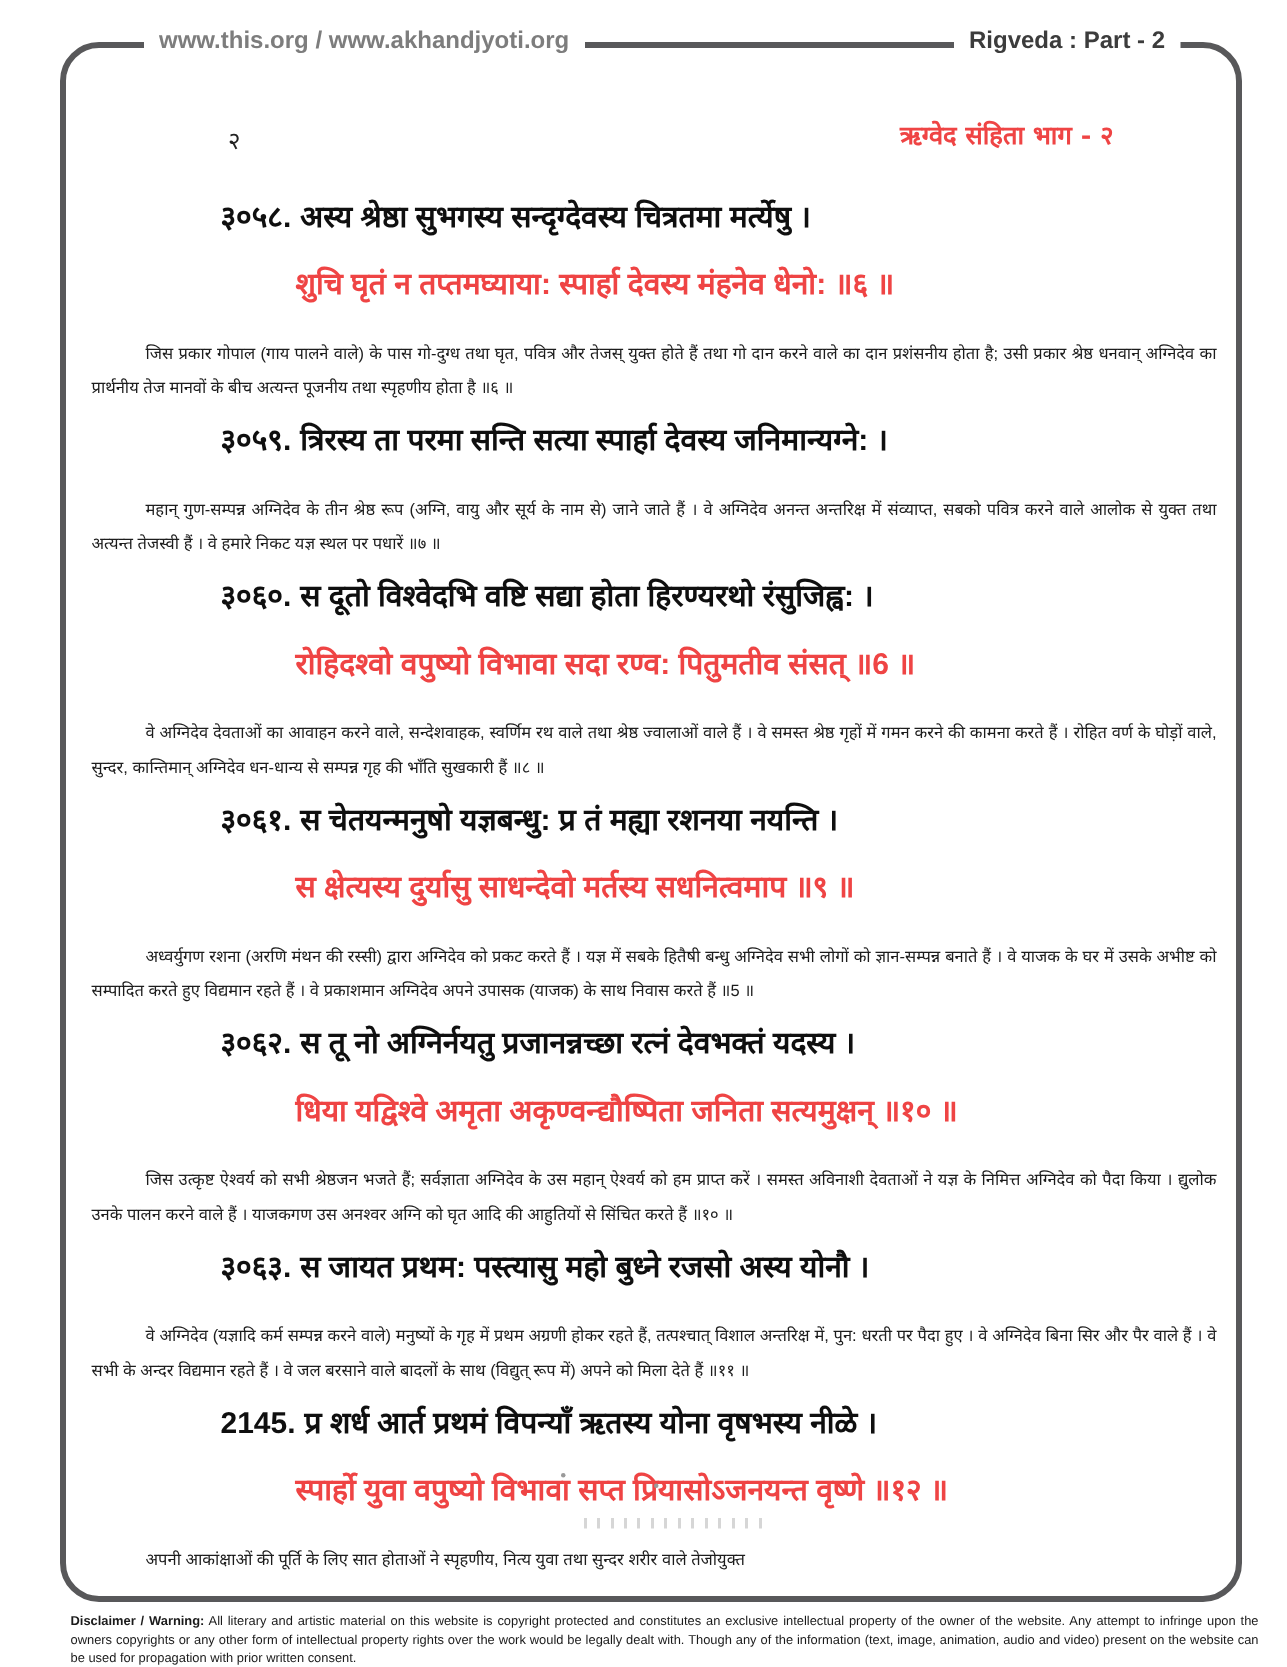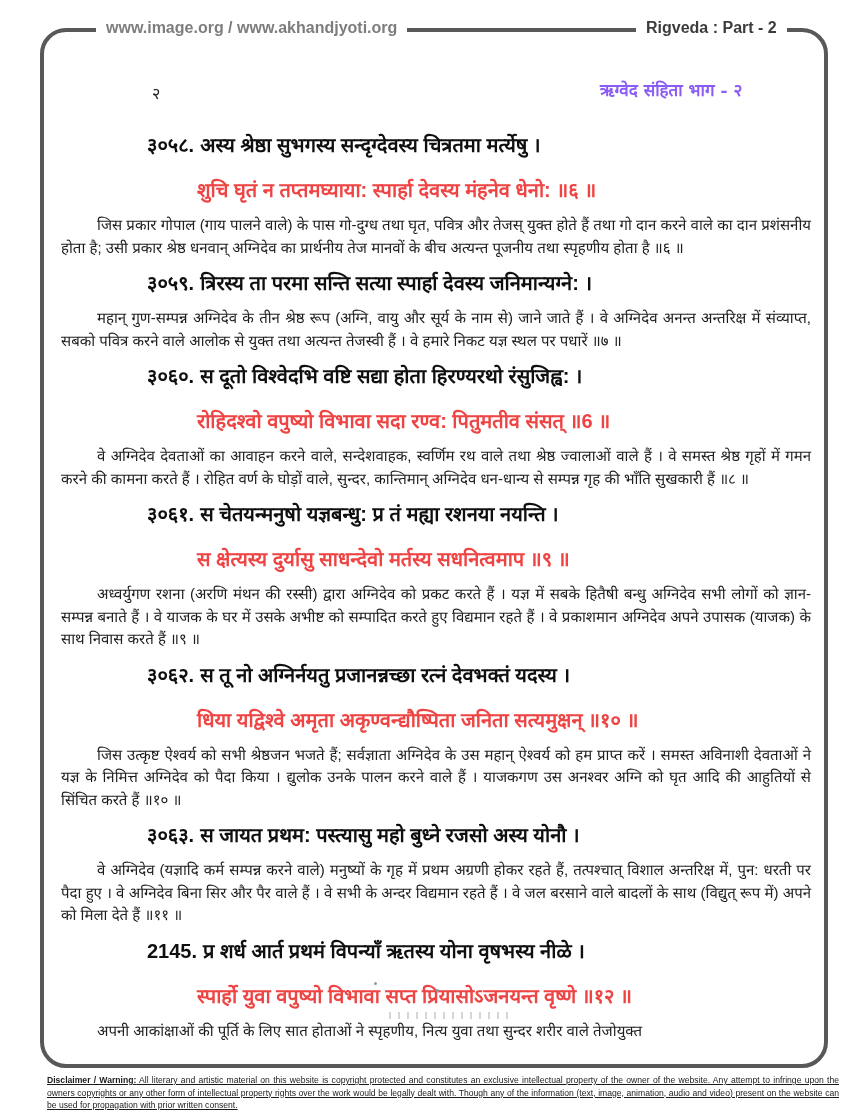--- a/index.html
+++ b/index.html
@@ -39,21 +39,21 @@
     font-size:16px;
     font-family:"DejaVu Serif",serif;
     color:#222;
   }
   .page-title{
     position:absolute;
     left:556px;top:46px;
     font-size:17px;
     font-weight:bold;
     font-family:"DejaVu Serif",serif;
-    color:#8b5cf6;
+    color:#ef4444;
     white-space:nowrap;
   }
 
   
   .content{
     position:absolute;
     left:17px;top:100px;
     width:750px;
     font-family:Liberation Sans, sans-serif;
     color:#161616;
@@ -71,22 +71,22 @@
   .shloka-line2{
     padding-left:136px;
     font-size:20px;
     font-weight:bold;
     line-height:27px;
     margin-top:18px;
     color:#ef4444;
     white-space:nowrap;
   }
   .commentary{
-    margin-top:10px;
-    font-size:15px;
+    margin-top:21px;
+    font-size:11px;
     line-height:22.5px;
     text-align:justify;
     text-indent:36px;
     color:#1c1c1c;
   }
 
   
   .scan-artifact{
     position:absolute;
     left:345px;top:980px;
@@ -101,29 +101,28 @@
 
   
   .disclaimer{
     position:absolute;
     left:47px;top:1074px;
     width:792px;
     font-size:8.6px;
     line-height:12.5px;
     text-align:justify;
     color:#1a1a1a;
-    text-decoration:underline;
   }
   .disclaimer b{ font-weight:bold; }
 </style>
 </head>
 <body>
 
 <div class="frame">
-  <div class="frame-label left">www.image.org / www.akhandjyoti.org</div>
+  <div class="frame-label left">www.this.org / www.akhandjyoti.org</div>
   <div class="frame-label right">Rigveda : Part - 2</div>
 
   <div class="page-number">२</div>
   <div class="page-title">ऋग्वेद संहिता भाग - २</div>
 
   <div class="content">
 
     <div class="verse-block">
       <div class="shloka-line1"><span class="shloka-num">३०५८.</span><span>अस्य श्रेष्ठा सुभगस्य सन्दृग्देवस्य चित्रतमा मर्त्येषु ।</span></div>
       <div class="shloka-line2">शुचि घृतं  न तप्तमघ्याया: स्पार्हा  देवस्य मंहनेव धेनो: ॥६ ॥</div>
@@ -137,21 +136,21 @@
 
     <div class="verse-block">
       <div class="shloka-line1"><span class="shloka-num">३०६०.</span><span>स दूतो विश्वेदभि वष्टि  सद्या होता हिरण्यरथो रंसुजिह्व: ।</span></div>
       <div class="shloka-line2">रोहिदश्वो वपुष्यो विभावा सदा रण्व: पितुमतीव संसत् ॥6 ॥</div>
       <div class="commentary">वे अग्निदेव देवताओं का आवाहन करने वाले, सन्देशवाहक, स्वर्णिम रथ वाले तथा श्रेष्ठ ज्वालाओं वाले हैं । वे समस्त श्रेष्ठ गृहों में गमन करने की कामना करते हैं । रोहित वर्ण के घोड़ों वाले, सुन्दर, कान्तिमान् अग्निदेव धन-धान्य से सम्पन्न गृह की भाँति सुखकारी हैं ॥८ ॥</div>
     </div>
 
     <div class="verse-block">
       <div class="shloka-line1"><span class="shloka-num">३०६१.</span><span>स चेतयन्मनुषो यज्ञबन्धु: प्र तं मह्या रशनया नयन्ति ।</span></div>
       <div class="shloka-line2">स क्षेत्यस्य दुर्यासु साधन्देवो मर्तस्य सधनित्वमाप ॥९ ॥</div>
-      <div class="commentary">अध्वर्युगण रशना (अरणि मंथन की रस्सी) द्वारा अग्निदेव को प्रकट करते हैं । यज्ञ में सबके हितैषी बन्धु अग्निदेव सभी लोगों को ज्ञान-सम्पन्न बनाते हैं । वे याजक के घर में उसके अभीष्ट को सम्पादित करते हुए विद्यमान रहते हैं । वे प्रकाशमान अग्निदेव अपने उपासक (याजक) के साथ निवास करते हैं ॥९ ॥</div>
+      <div class="commentary">अध्वर्युगण रशना (अरणि मंथन की रस्सी) द्वारा अग्निदेव को प्रकट करते हैं । यज्ञ में सबके हितैषी बन्धु अग्निदेव सभी लोगों को ज्ञान-सम्पन्न बनाते हैं । वे याजक के घर में उसके अभीष्ट को सम्पादित करते हुए विद्यमान रहते हैं । वे प्रकाशमान अग्निदेव अपने उपासक (याजक) के साथ निवास करते हैं ॥5 ॥</div>
     </div>
 
     <div class="verse-block">
       <div class="shloka-line1"><span class="shloka-num">३०६२.</span><span>स तू नो अग्निर्नयतु प्रजानन्नच्छा रत्नं देवभक्तं यदस्य ।</span></div>
       <div class="shloka-line2">धिया यद्विश्वे अमृता  अकृण्वन्द्यौष्पिता जनिता सत्यमुक्षन् ॥१० ॥</div>
       <div class="commentary">जिस उत्कृष्ट ऐश्वर्य को सभी श्रेष्ठजन भजते हैं; सर्वज्ञाता अग्निदेव के उस महान् ऐश्वर्य को हम प्राप्त करें । समस्त अविनाशी देवताओं ने यज्ञ के निमित्त अग्निदेव को पैदा किया । द्युलोक उनके पालन करने वाले हैं । याजकगण उस अनश्वर अग्नि को घृत आदि की आहुतियों से सिंचित करते हैं ॥१० ॥</div>
     </div>
 
     <div class="verse-block">
       <div class="shloka-line1"><span class="shloka-num">३०६३.</span><span>स जायत प्रथम: पस्त्यासु  महो  बुध्ने रजसो अस्य योनौ ।</span></div>

